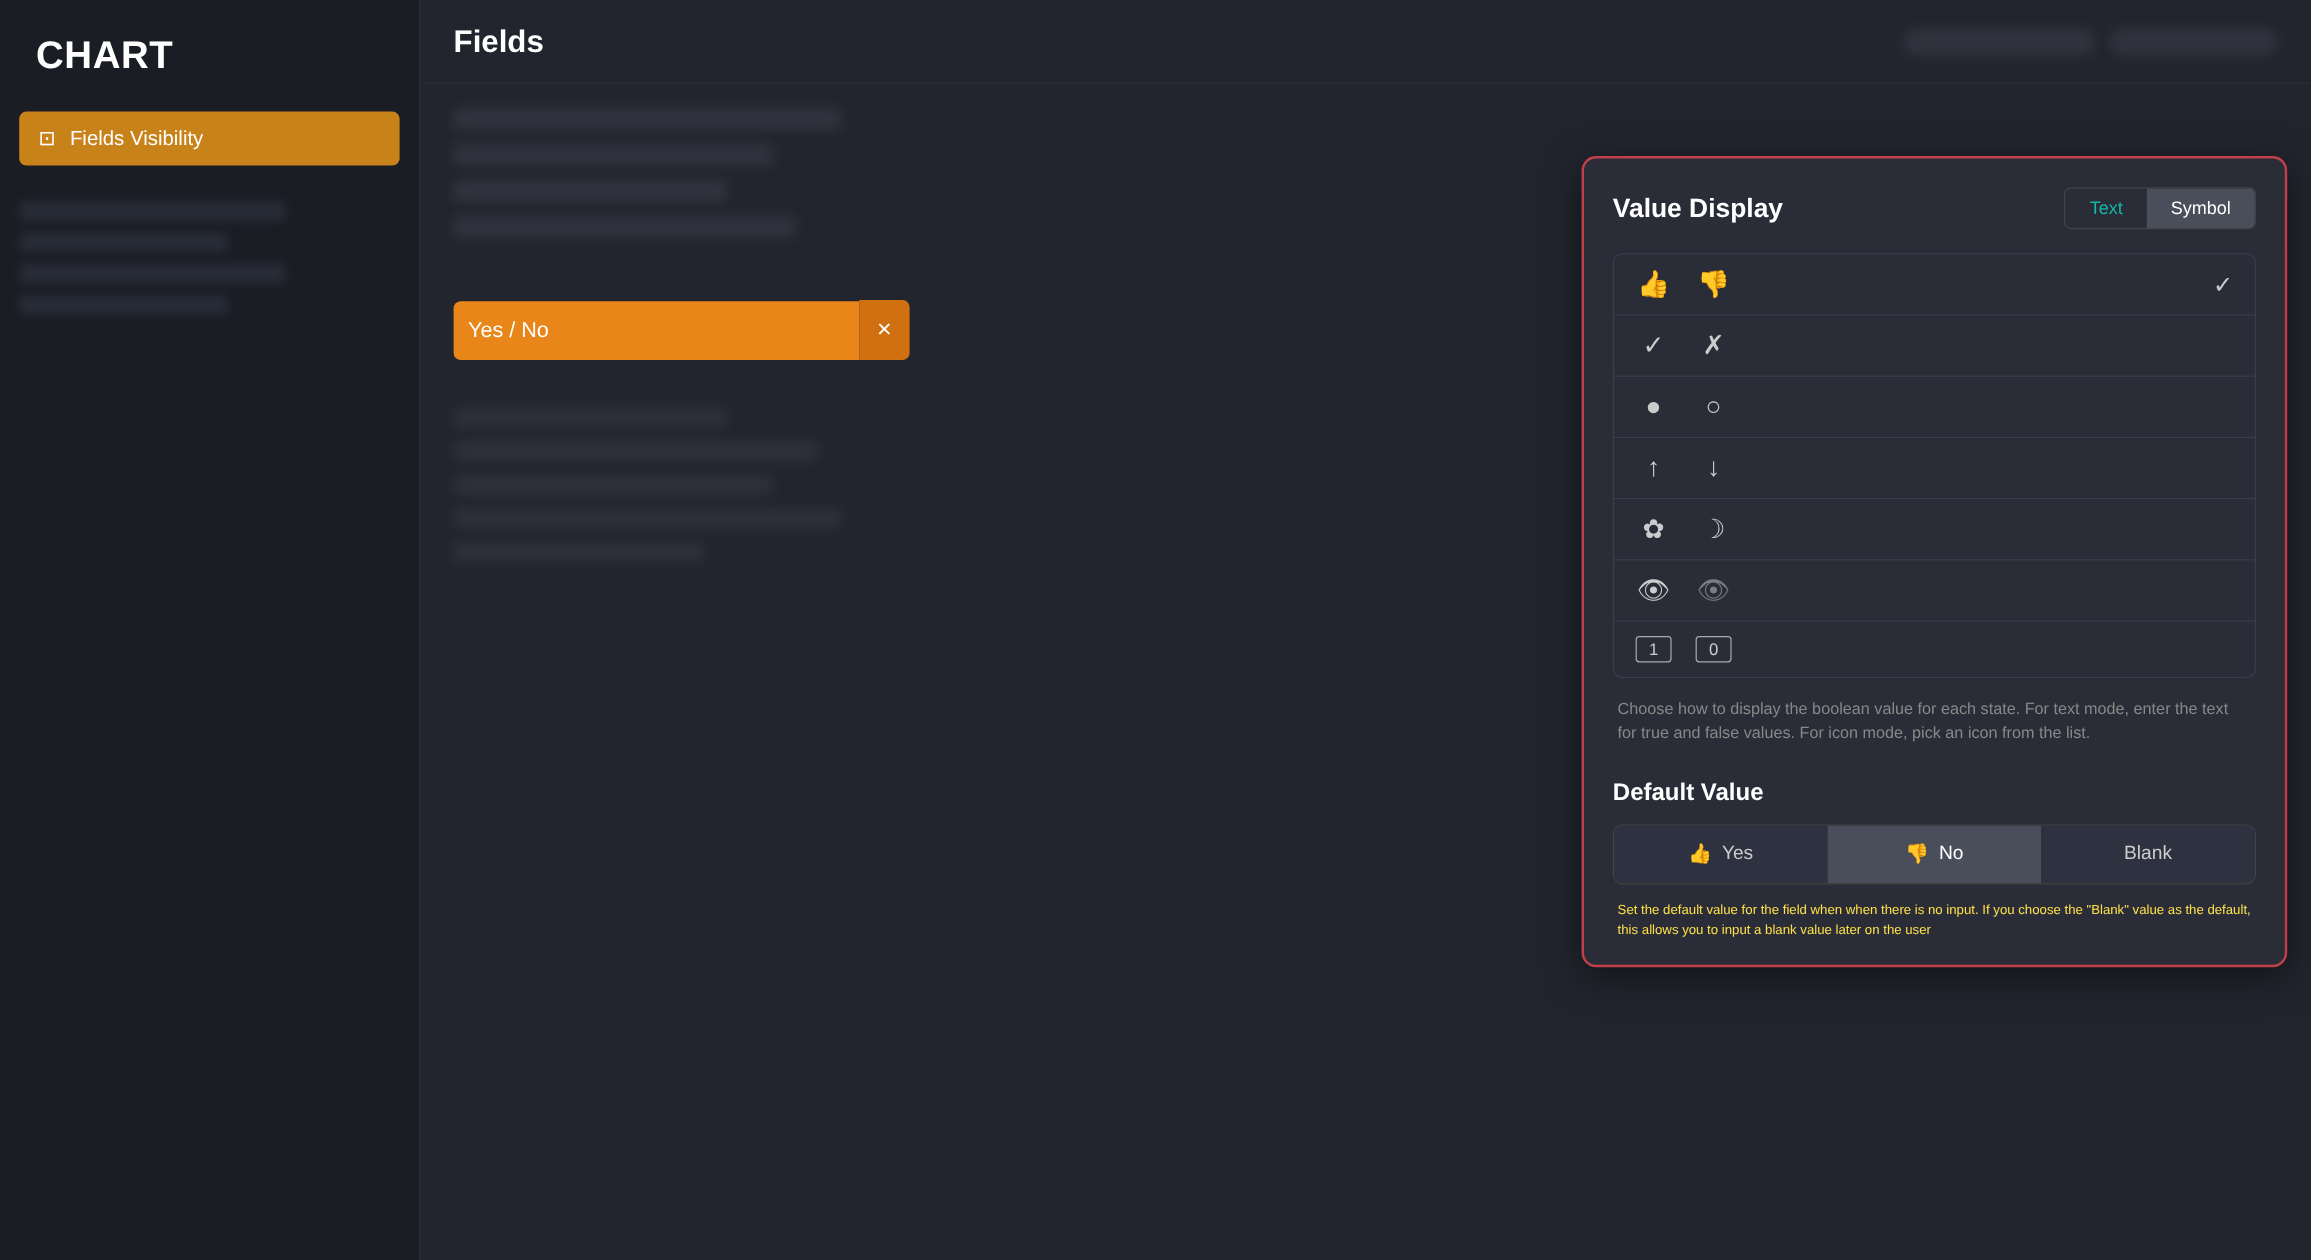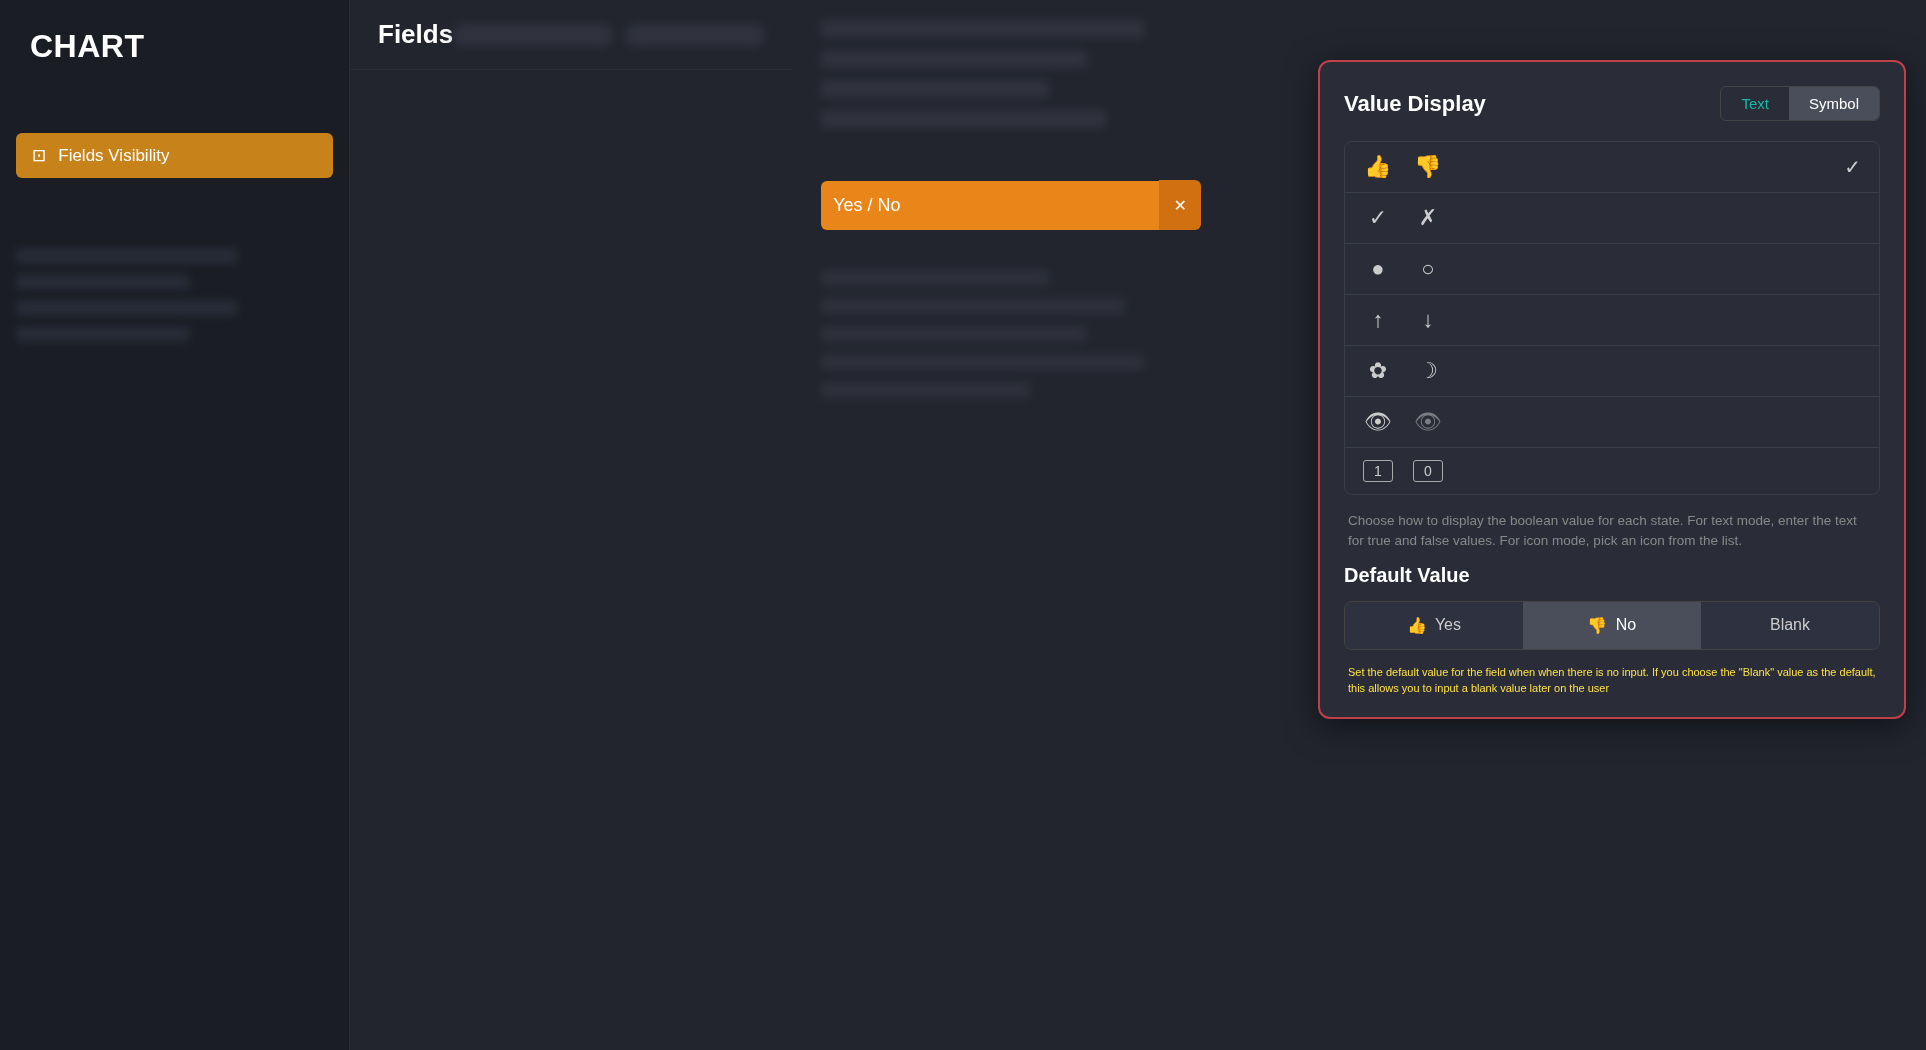--- a/index.html
+++ b/index.html
@@ -14,21 +14,20 @@
 
     
     .sidebar {
       width: 350px;
       min-width: 350px;
       background: #1a1d24;
       height: 100%;
       display: flex;
       flex-direction: column;
       border-right: 1px solid #2a2d36;
-      gap: 40px;
     }
     .sidebar-title {
       color: #ffffff;
       font-size: 32px;
       font-weight: 700;
       padding: 28px 30px 20px;
       letter-spacing: 0.5px;
     }
     .sidebar-nav {
       padding: 8px 16px;
@@ -66,21 +65,21 @@
       filter: blur(4px);
       opacity: 0.7;
     }
     .blurred-item.wide { width: 70%; }
     .blurred-item.medium { width: 55%; }
 
     
     .main {
       flex: 1;
       display: flex;
-      flex-direction: row;
+      flex-direction: column;
       background: #22252e;
       position: relative;
     }
 
     
     .main-header {
       height: 70px;
       background: #22252e;
       border-bottom: 1px solid #2a2d36;
       display: flex;
@@ -264,21 +263,21 @@
       color: #cccccc;
       font-size: 20px;
       margin-left: auto;
     }
 
     
     .panel-description {
       color: #888888;
       font-size: 13.5px;
       line-height: 1.5;
-      margin-bottom: 12px;
+      margin-bottom: 28px;
       padding: 0 4px;
     }
 
     
     .default-value-section {
       margin-top: 4px;
     }
     .section-title {
       color: #ffffff;
       font-size: 20px;

